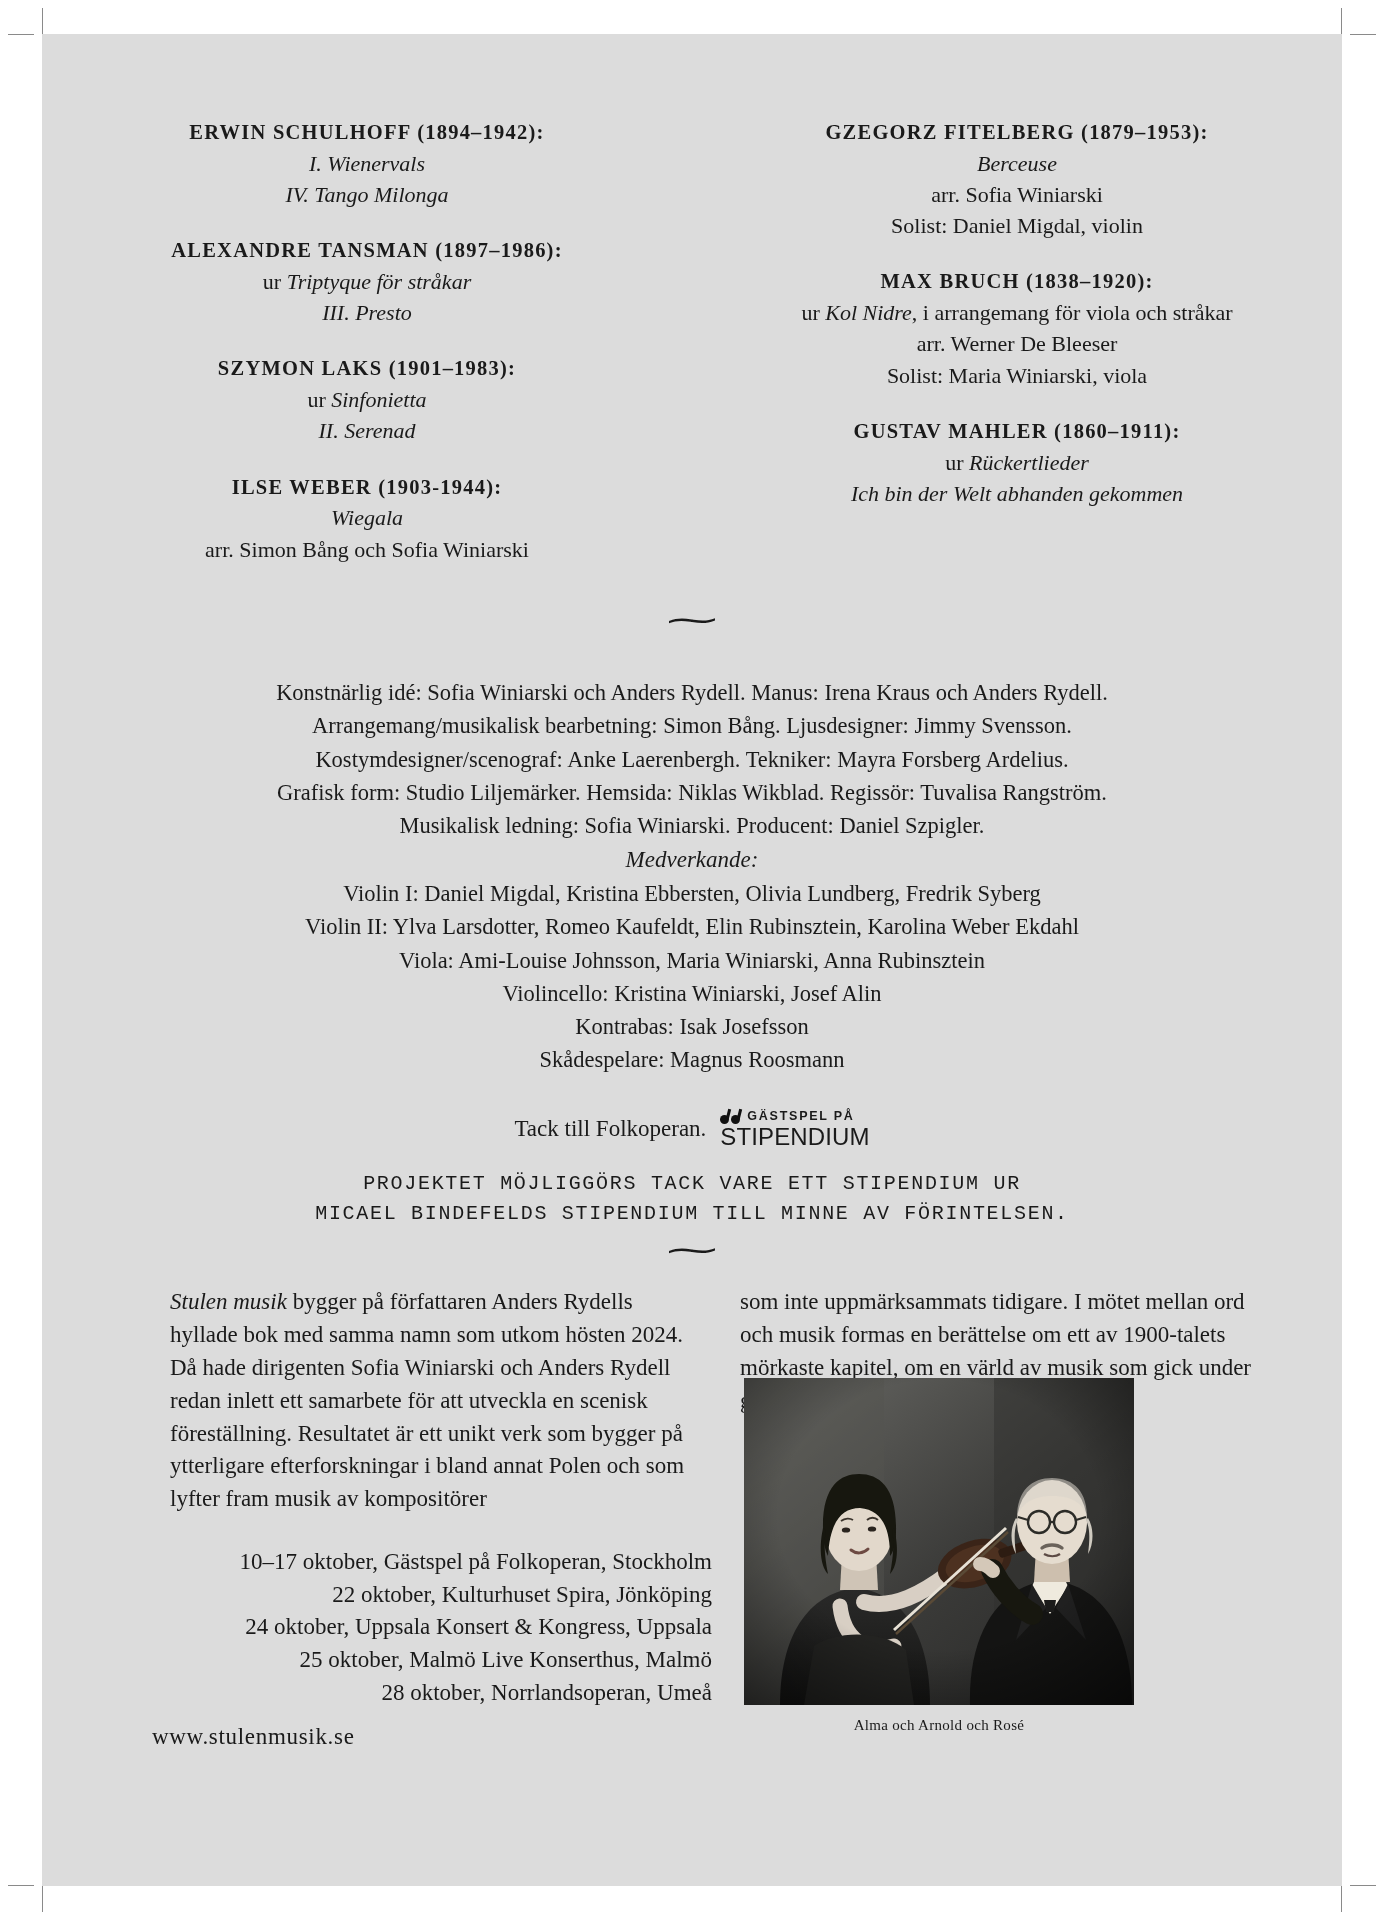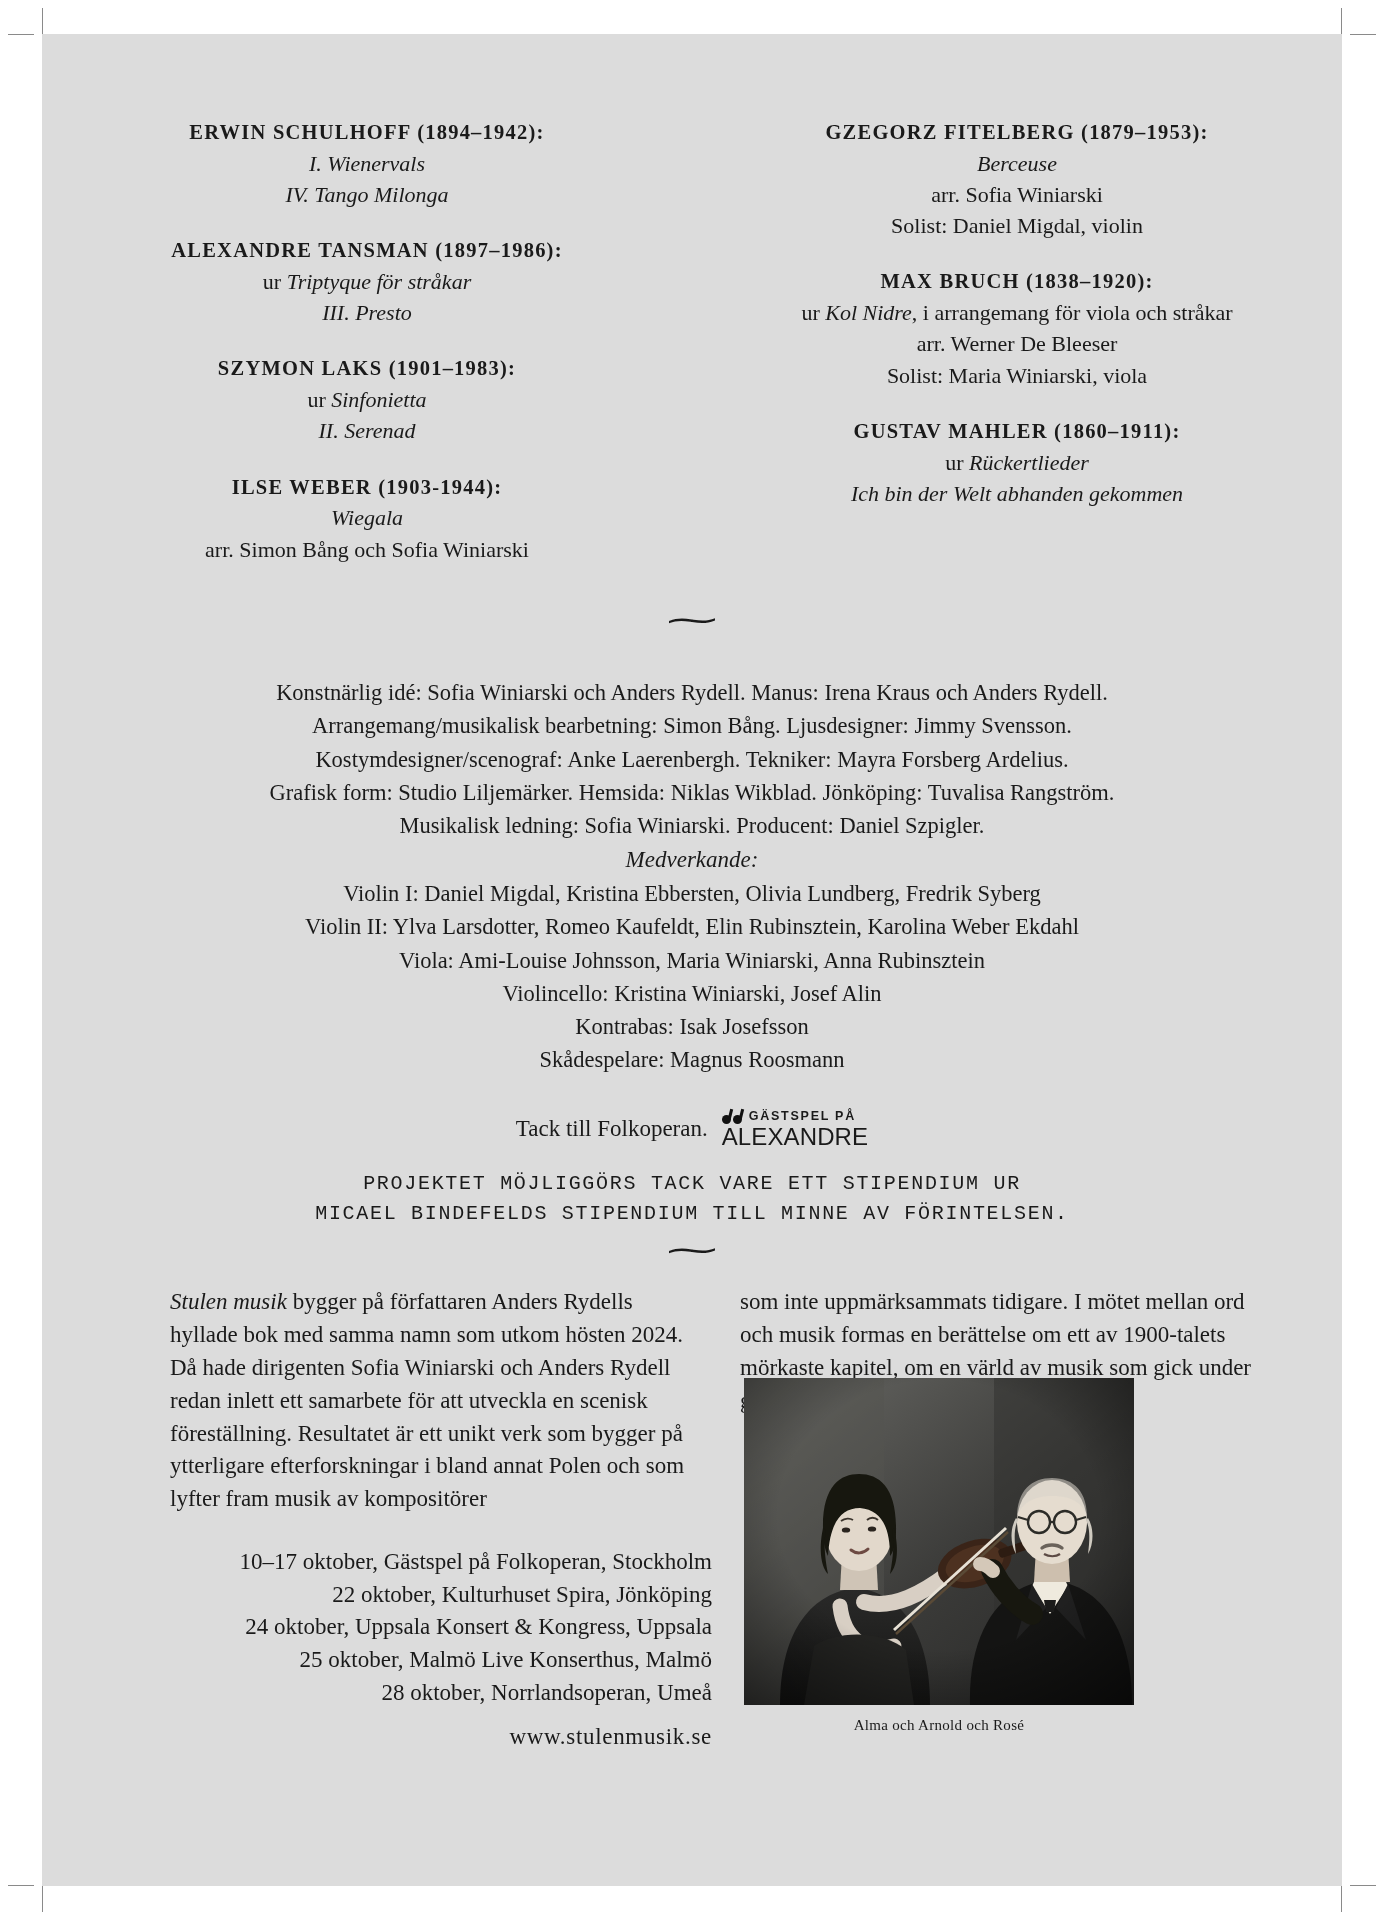--- a/index.html
+++ b/index.html
@@ -209,21 +209,21 @@
     width: 560px;
     text-align: right;
     font-size: 23px;
     line-height: 1.42;
   }
   .weburl {
     position: absolute;
     left: 110px;
     top: 1690px;
     width: 560px;
-    text-align: right;
+    text-align: left;
     font-size: 23px;
     letter-spacing: 0.03em;
   }
 
   
   .photo-wrap {
     position: absolute;
     left: 702px;
     top: 1344px;
     width: 390px;
@@ -315,21 +315,21 @@
     </div>
 
     <div class="ornament" style="top:568px;">
       <span>⁓</span>
     </div>
 
     <div class="credits">
       <div>Konstnärlig idé: Sofia Winiarski och Anders Rydell. Manus: Irena Kraus och Anders Rydell.</div>
       <div>Arrangemang/musikalisk bearbetning: Simon Bång. Ljusdesigner: Jimmy Svensson.</div>
       <div>Kostymdesigner/scenograf: Anke Laerenbergh. Tekniker: Mayra Forsberg Ardelius.</div>
-      <div>Grafisk form: Studio Liljemärker. Hemsida: Niklas Wikblad. Jönköping: Tuvalisa Rangström.</div>
+      <div>Grafisk form: Studio Liljemärker. Hemsida: Niklas Wikblad. Regissör: Tuvalisa Rangström.</div>
       <div>Musikalisk ledning: Sofia Winiarski. Producent: Daniel Szpigler.</div>
     </div>
 
     <div class="medverkande-title">Medverkande:</div>
     <div class="medverkande">
       <div>Violin I: Daniel Migdal, Kristina Ebbersten, Olivia Lundberg, Fredrik Syberg</div>
       <div>Violin II: Ylva Larsdotter, Romeo Kaufeldt, Elin Rubinsztein, Karolina Weber Ekdahl</div>
       <div>Viola: Ami-Louise Johnsson, Maria Winiarski, Anna Rubinsztein</div>
       <div>Violincello: Kristina Winiarski, Josef Alin</div>
       <div>Kontrabas: Isak Josefsson</div>
@@ -339,21 +339,21 @@
     <div class="tack-row">
       <div class="tack-text">Tack till Folkoperan.</div>
       <div class="folk-logo">
         <div class="folk-top">
           <div class="folk-mark">
             <div class="folk-bar"></div>
             <div class="folk-bar2"></div>
           </div>
           <div class="folk-small">GÄSTSPEL PÅ</div>
         </div>
-        <div class="folk-big">ALEXANDRE</div>
+        <div class="folk-big">STIPENDIUM</div>
       </div>
     </div>
 
     <div class="stipendium">
       <div>PROJEKTET MÖJLIGGÖRS TACK VARE ETT STIPENDIUM UR</div>
       <div>MICAEL BINDEFELDS STIPENDIUM TILL MINNE AV FÖRINTELSEN.</div>
     </div>
 
     <div class="ornament" style="top:1198px;">
       <span>⁓</span>

